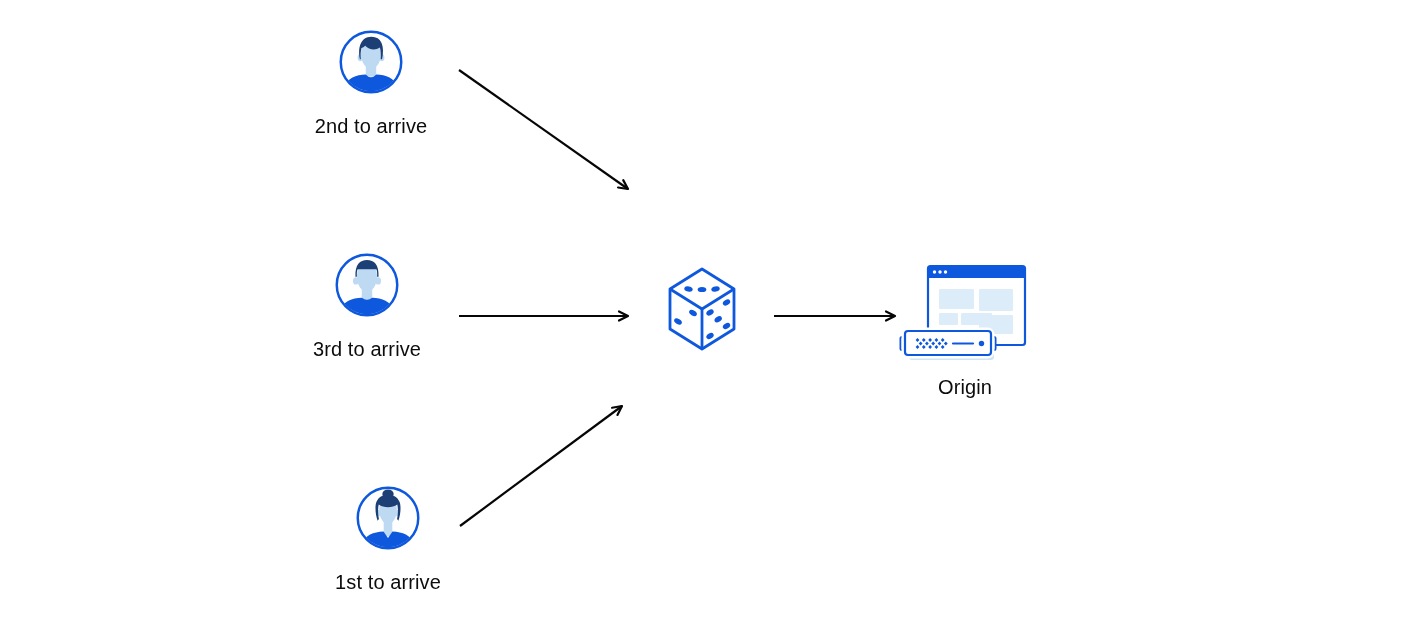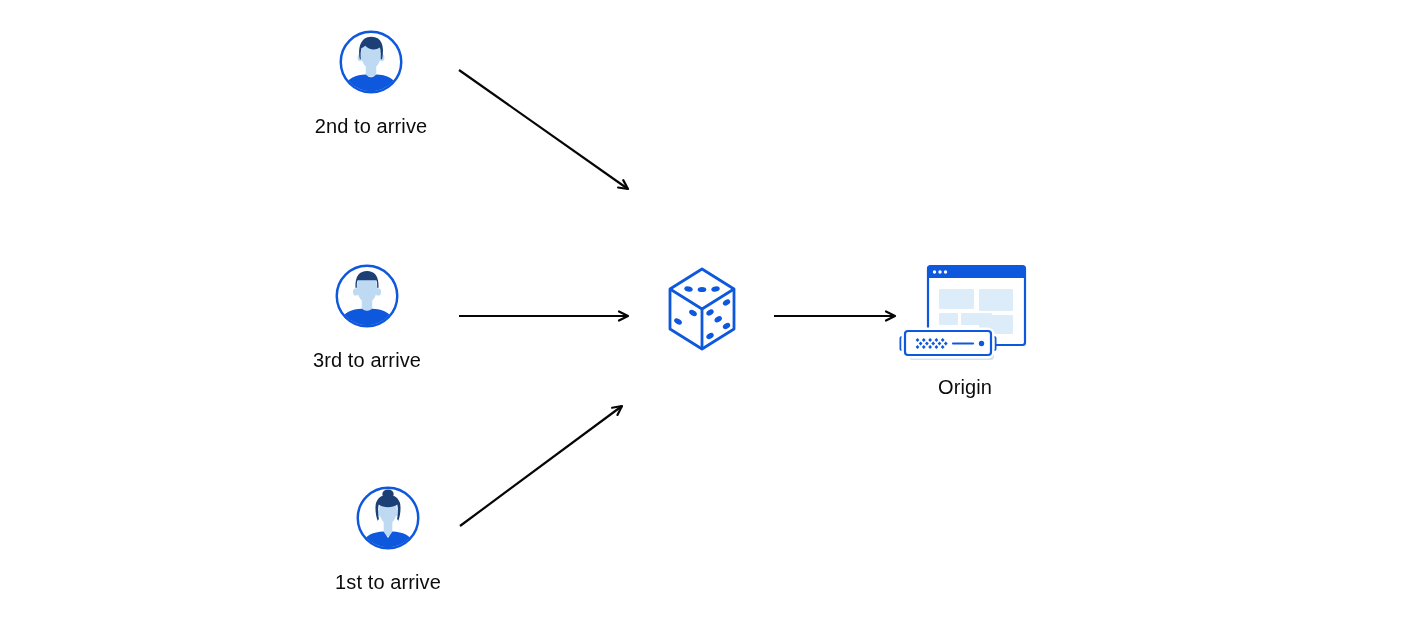--- a/index.html
+++ b/index.html
@@ -66,21 +66,21 @@
           <ellipse cx="47.9" cy="31.3" rx="2.7" ry="3.8" fill="var(--face)"></ellipse>
           <path d="M36 12.3 C28.4 12.3 24.7 18.9 25.1 28 C25.5 36.5 30.1 43.2 36 43.2 C41.9 43.2 46.5 36.5 46.9 28 C47.3 18.9 43.6 12.3 36 12.3 Z" fill="var(--face)"></path>
           <path d="M23.9 33 C21.2 19.5 25.3 8.6 36.1 8.4 C47.3 8.2 51.2 18 48.1 33 L46.6 33 C46.9 28.2 46.7 23.3 45.7 20.2 C40.9 23.6 33.6 22.7 29.7 18.3 C27.8 19.9 26.3 20.6 25.5 20.9 C24.8 24.3 24.4 28.4 24.9 33 Z" fill="var(--navy)"></path>
         </g>
         <circle cx="36" cy="36" r="33" fill="none" stroke="var(--blue)" stroke-width="2.7"></circle>
       </svg>
     </span>
     <div class="node-label">2nd to arrive</div>
   </div>
 
-  <div class="node client" style="left:297px;top:263px;">
+  <div class="node client" style="left:297px;top:252px;">
     <span class="icon-wrap">
       <svg viewBox="0 0 72 72" width="66" height="66" xmlns="http://www.w3.org/2000/svg">
         <defs>
             <clipPath id="avc2">
               <circle cx="36" cy="36" r="31.9"></circle>
             </clipPath>
           </defs>
         <circle cx="36" cy="36" r="31.9" fill="#ffffff"></circle>
         <g clip-path="url(#avc2)">
           <rect x="30.3" y="34" width="11.4" height="18" fill="var(--face)"></rect>

